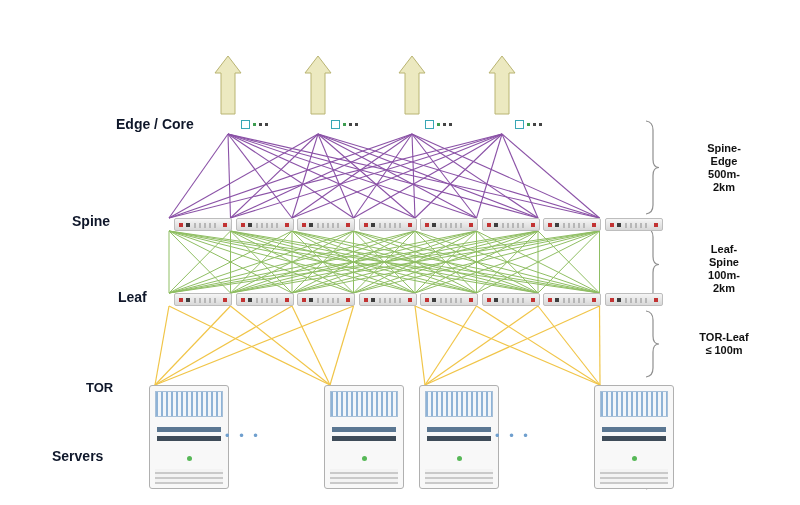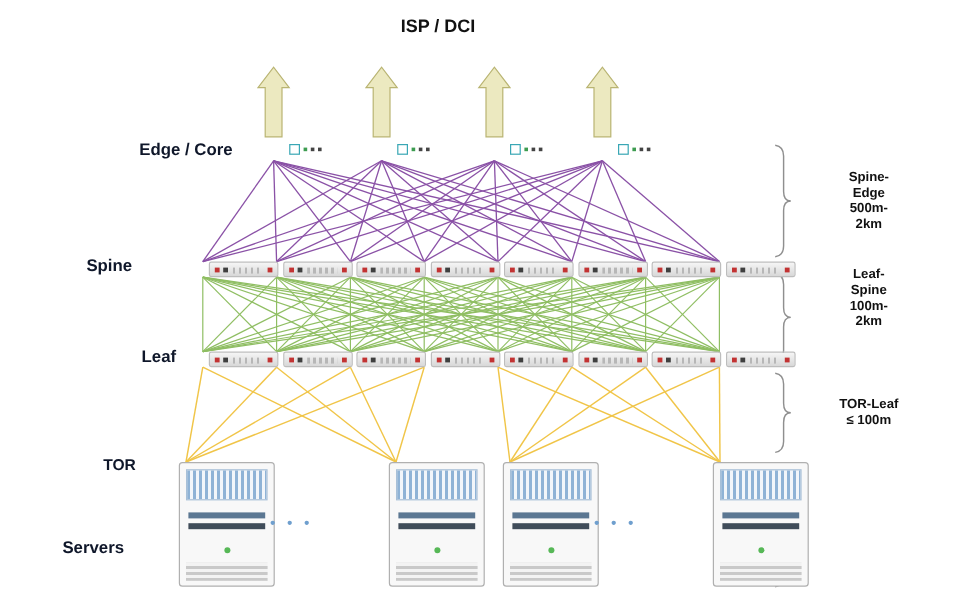--- a/index.html
+++ b/index.html
@@ -333,33 +333,32 @@
         <div class="rack-bar2"></div>
         <div class="rack-led"></div>
         <div class="rack-vents"></div>
       </div>
       <div class="anno" style="left: 661px; top: 141.5px;">
         <div>Spine-</div>
         <div>Edge</div>
         <div>500m-</div>
         <div>2km</div>
       </div>
-      <div class="anno" style="left: 661px; top: 223px;">
+      <div class="anno" style="left: 661px; top: 243px;">
         <div>Leaf-</div>
         <div>Spine</div>
         <div>100m-</div>
         <div>2km</div>
       </div>
       <div class="anno" style="left: 661px; top: 331px;">
         <div>TOR-Leaf</div>
         <div>≤ 100m</div>
       </div>
     </div>
 
-  <div class="diagram-title">ISP / DCI</div>
   <div class="layer-label lbl-edge">Edge / Core</div>
   <div class="layer-label lbl-spine">Spine</div>
   <div class="layer-label lbl-leaf">Leaf</div>
   <div class="layer-label lbl-tor">TOR</div>
   <div class="layer-label lbl-servers">Servers</div>
 
   <div class="dots dots-1">• • •</div>
   <div class="dots dots-2">• • •</div>
 </div>
 

